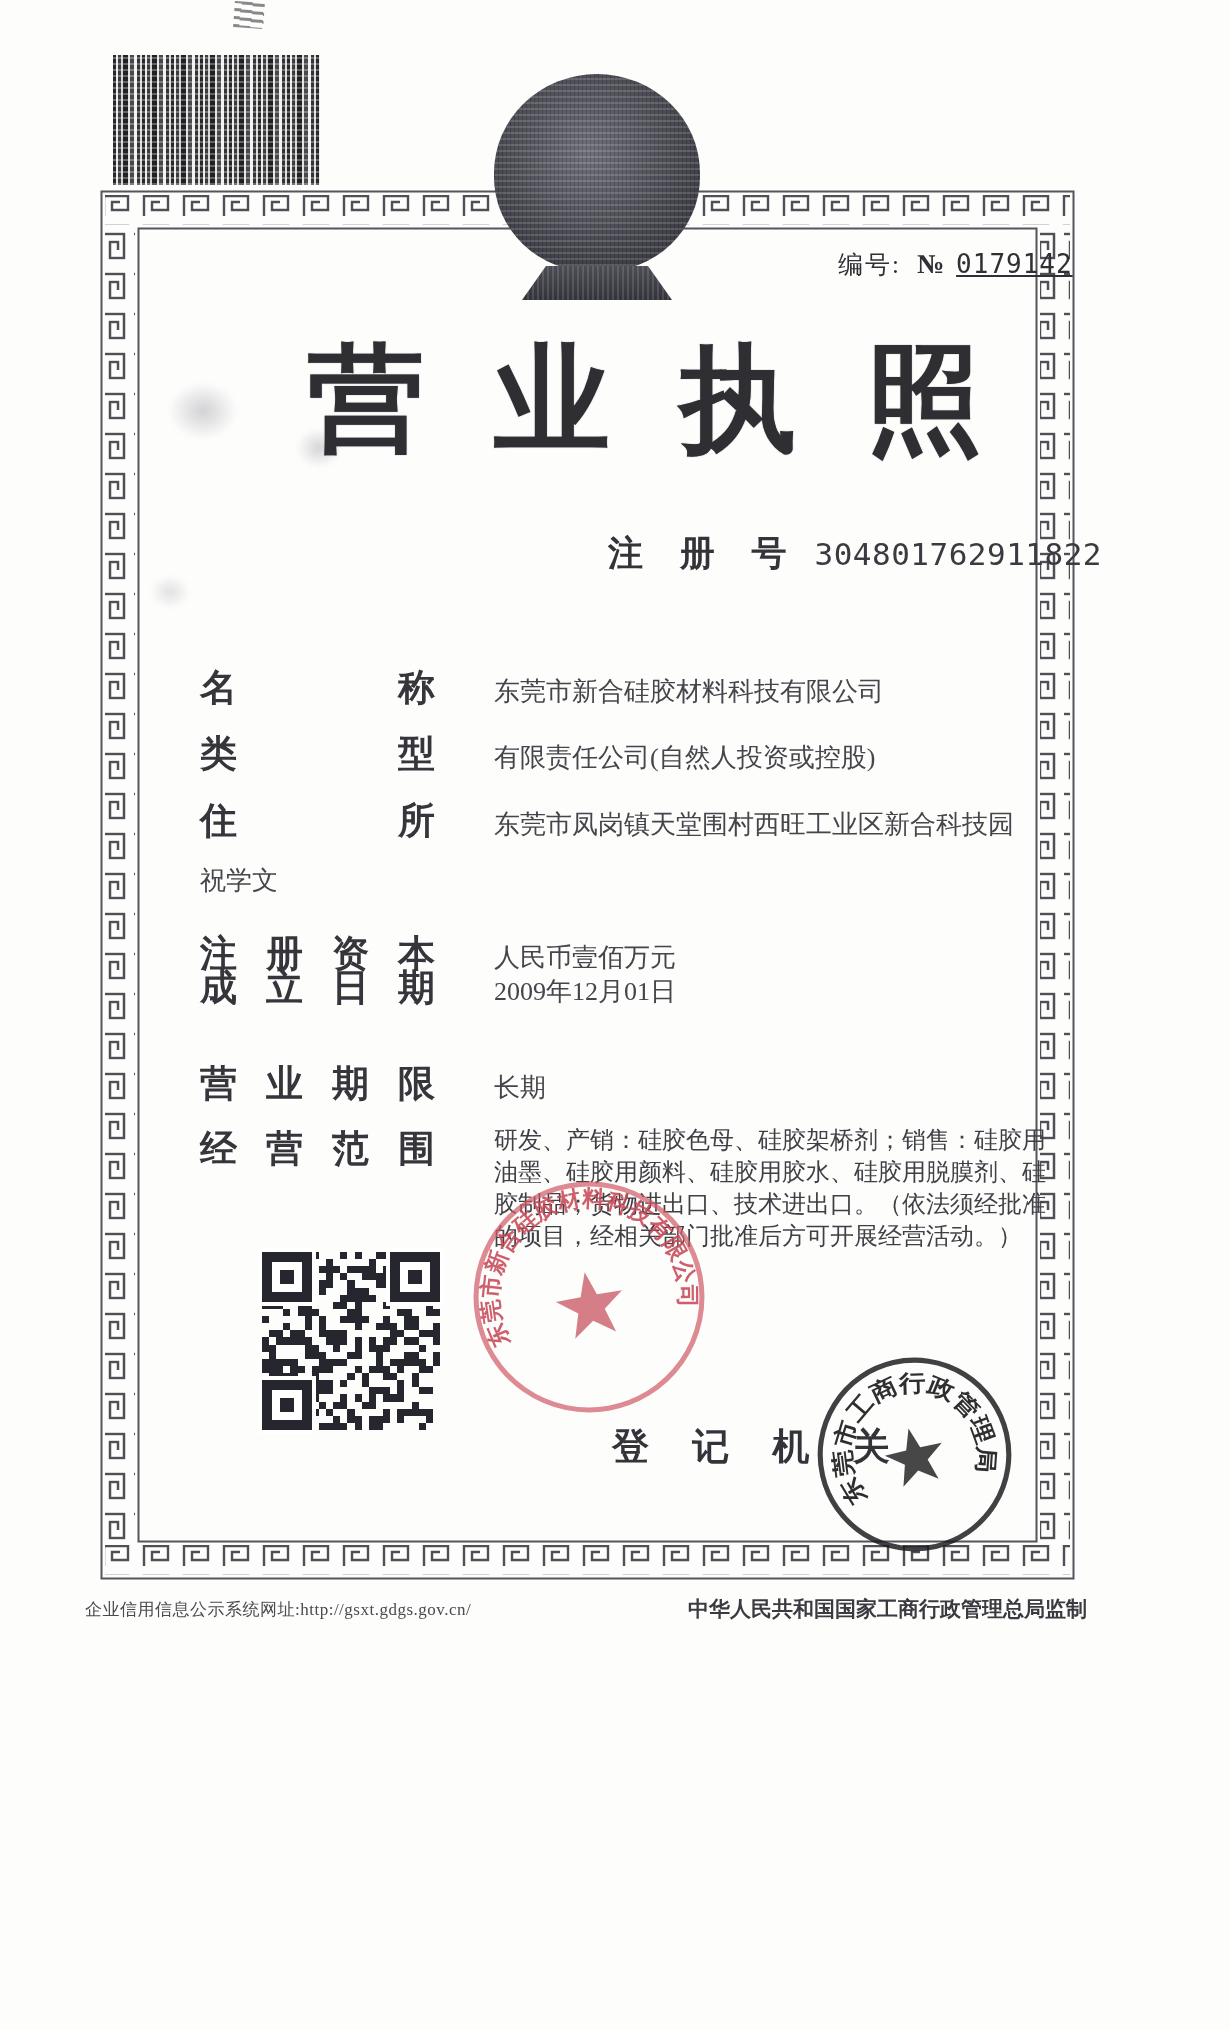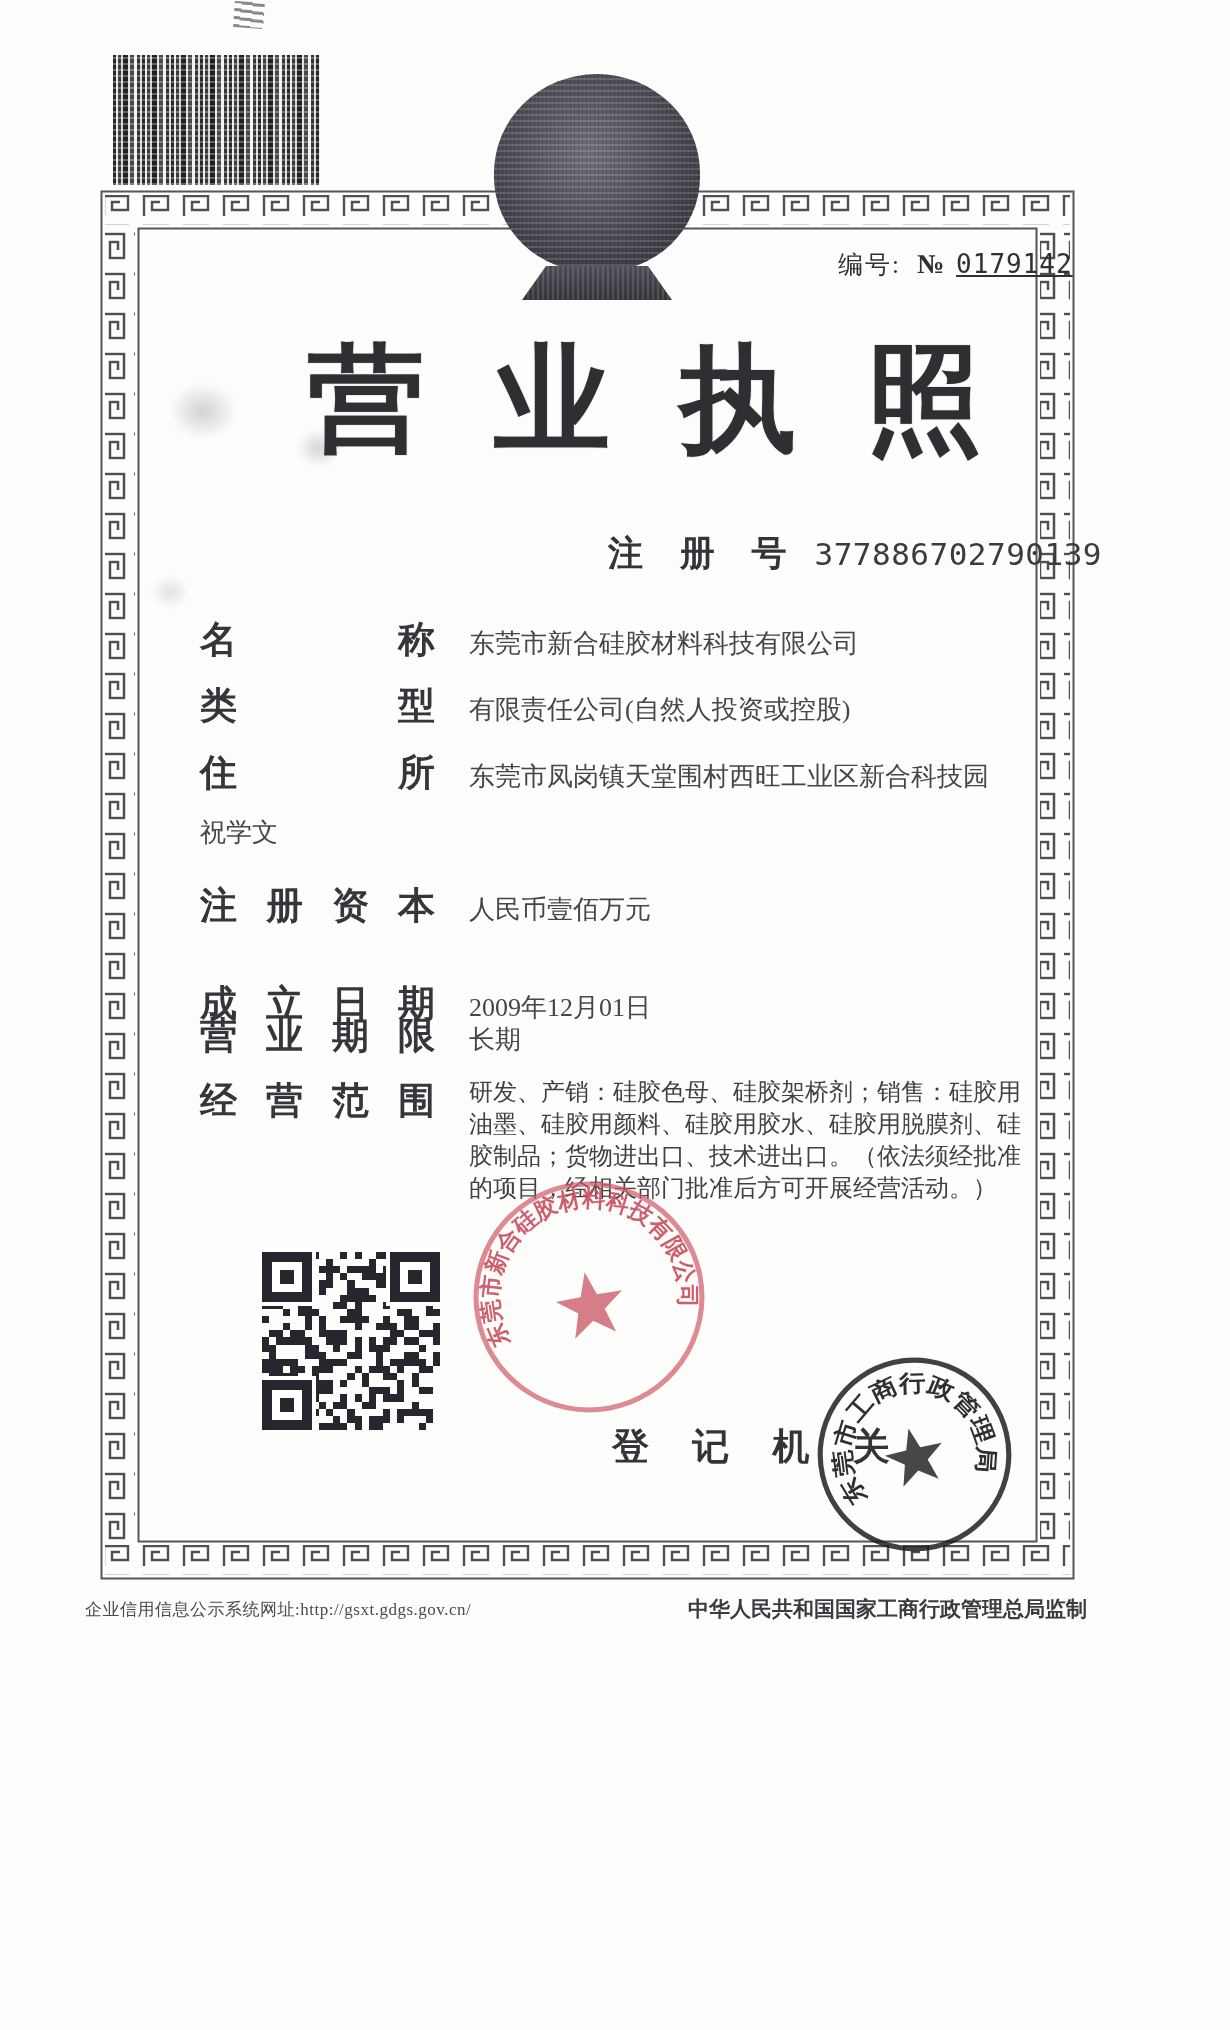--- a/index.html
+++ b/index.html
@@ -71,29 +71,29 @@
     text-shadow:0 0 1px #55555c;
   }
 
   
   .regno{position:absolute;left:608px;top:530px;z-index:6;white-space:nowrap;}
   .regno .lab{font-size:35px;letter-spacing:14px;color:#33333a;font-weight:600;}
   .regno .num{font-size:31px;font-family:"DejaVu Sans Mono",monospace;color:#3a3a40;margin-left:14px;letter-spacing:.5px;}
 
   
   .fields{position:absolute;left:200px;top:0;z-index:6;}
-  .row{position:absolute;left:0;display:flex;align-items:baseline;gap:34px;}
+  .row{position:absolute;left:0;display:flex;align-items:baseline;gap:59px;margin-top:48px;}
   .row .f-label{
     display:inline-block;width:235px;flex:0 0 235px;
     font-size:37px;font-weight:600;color:#35353b;
     text-align:justify;text-align-last:justify;text-justify:inter-character;
   }
   .row .f-value{font-size:26px;color:#45454b;white-space:nowrap;}
   .row.r1{top:615px;} .row.r2{top:681px;} .row.r3{top:748px;justify-content:space-between;}
-  .row.r4{top:815px;} .row.r5{top:881px;} .row.r6{top:979px;font-family:Liberation Serif, serif;}
+  .row.r4{top:815px;} .row.r5{top:881px;} .row.r6{top:915px;font-family:Liberation Serif, serif;}
   .row.r7{top:1011px;} .row.r8{top:1076px;align-items:flex-start;}
   .row.r8 .f-value{white-space:normal;width:560px;font-size:24px;line-height:32px;color:#3f3f45;}
 
   
   .qr{position:absolute;left:262px;top:1252px;width:178px;height:178px;z-index:6;}
   .qr-grid{position:absolute;inset:0;display:grid;grid-template-columns:repeat(25,1fr);grid-template-rows:repeat(25,1fr);}
   .qr-grid div{background:transparent;}
   .qr-grid div.qm{background:#26262e;}
   .finder{position:absolute;width:50px;height:50px;border:10px solid #26262e;background:#fff;box-sizing:border-box;box-shadow:0 0 0 4px #fff;}
   .finder .dot{position:absolute;left:8px;top:8px;width:14px;height:14px;background:#26262e;}
@@ -152,21 +152,21 @@
     <rect x="940" y="35" width="30" height="1320" fill="url(#meV)"></rect>
   </svg>
 
   <div class="serial">
     <span class="pre">编号:</span><span class="no-sym">№</span><span class="num">0179142</span>
   </div>
 
   <div class="title">营业执照</div>
 
   <div class="regno">
-    <span class="lab">注 册 号</span><span class="num">377886702790139</span>
+    <span class="lab">注 册 号</span><span class="num">304801762911822</span>
   </div>
 
   <div class="fields">
     <div class="row r1">
       <span class="f-label">名称</span>
       <span class="f-value">东莞市新合硅胶材料科技有限公司</span>
     </div>
     <div class="row r2">
       <span class="f-label">类型</span>
       <span class="f-value">有限责任公司(自然人投资或控股)</span>

